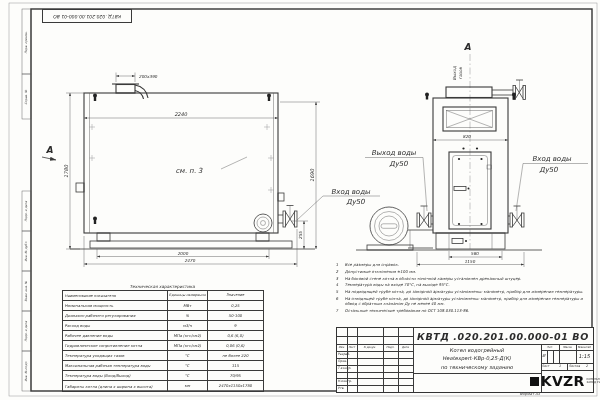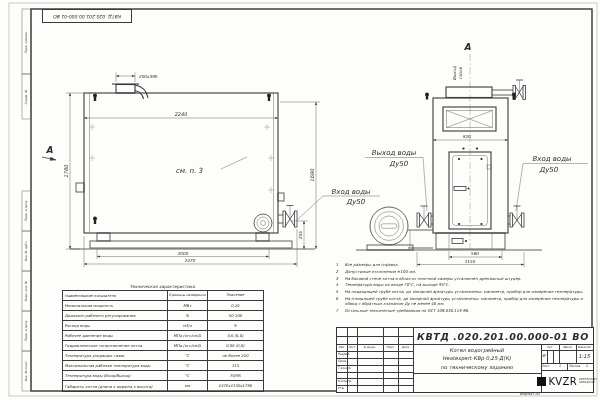--- a/index.html
+++ b/index.html
@@ -40,21 +40,21 @@
   
   .tb{border:1.2px solid #333;background:#fdfdfb;color:#2c2c2c;}
   .vl{position:absolute;width:0.7px;background:#3a3a3a;}
   .hl{position:absolute;height:0.7px;background:#3a3a3a;}
   .tb .txt{position:absolute;font-style:italic;line-height:1;}
   .docnum{font-size:9.5px;font-weight:bold;letter-spacing:0.6px;display:flex;
     align-items:center;justify-content:center;font-style:italic;}
   .namecell{text-align:center;font-style:italic;}
   .logo{display:flex;align-items:center;justify-content:center;gap:2px;}
   .logo .sq{width:9px;height:9px;background:#111;flex:none;}
-  .logo .kv{font-weight:normal;font-size:10px;color:#111;letter-spacing:0.3px;font-style:normal;}
+  .logo .kv{font-weight:bold;font-size:14px;color:#111;letter-spacing:0.3px;font-style:normal;}
   .logo .cap{font-size:2.7px;color:#333;line-height:1.15;font-style:normal;}
   .fmt{font-size:3.6px;font-style:italic;color:#444;text-align:center;}
 </style>
 </head>
 <body>
 
 <div class="sheet">
 
 <svg width="600" height="400" viewBox="0 0 600 400">
   <defs>

